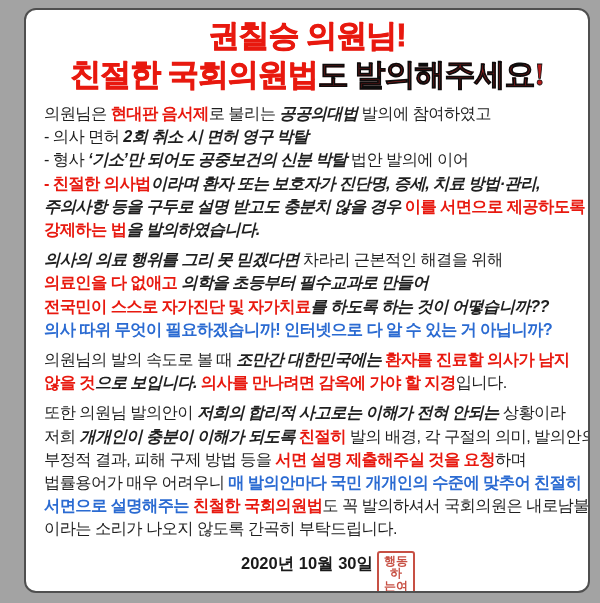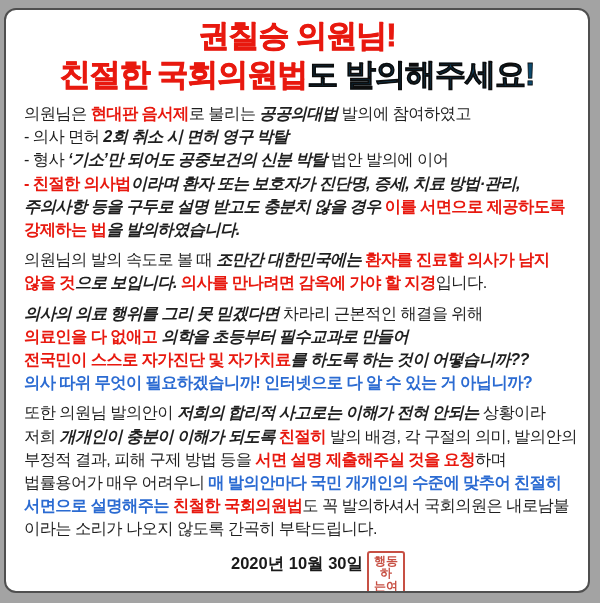--- a/index.html
+++ b/index.html
@@ -13,21 +13,21 @@
   html,body{margin:0;padding:0;}
   body{
     width:600px;height:603px;
     background:var(--frame);
     font-family:"Liberation Sans","DejaVu Sans",sans-serif;
     overflow:hidden;
   }
   .frame{
     width:600px;height:603px;
     box-sizing:border-box;
-    padding:8px 10px 10px 4px;
+    padding:8px 10px 10px 24px;
   }
   .card{
     box-sizing:border-box;
     width:100%;height:100%;
     background:#ffffff;
     border:2px solid var(--border);
     border-radius:12px;
     padding:6px 18px 4px 18px;
     overflow:hidden;
     position:relative;
@@ -36,21 +36,21 @@
     margin:0 0 8px 0;
     text-align:center;
     font-size:31px;
     line-height:39px;
     font-weight:900;
     letter-spacing:-1px;
     -webkit-text-stroke:0.8px currentColor;
     white-space:nowrap;
   }
   .title .seg-red{color:var(--red);-webkit-text-stroke:0.8px var(--red);}
-  .title .seg-black{color:#0c4a6e;-webkit-text-stroke:0.8px #0d0d0d;}
+  .title .seg-black{color:#b91c1c;font-family:Liberation Serif, serif;-webkit-text-stroke:0.8px #0d0d0d;}
   .body{
     color:var(--ink);
     font-size:16.3px;
     line-height:23.2px;
     letter-spacing:-0.6px;
     white-space:nowrap;
   }
   .body p{margin:0 0 7px 0;}
   .seg-reg{font-weight:400;color:var(--ink);margin-top:36px;}
   .seg-b{font-weight:700;color:var(--ink);font-style:italic;}
@@ -90,22 +90,22 @@
 <div class="frame">
   <div class="card">
 
     <h1 class="title">
       <div class="title-line"><span class="seg-red">권칠승 의원님!</span></div>
       <div class="title-line"><span class="seg-red">친절한 국회의원법</span><span class="seg-black">도 발의해주세요!</span></div>
     </h1>
 
     <div class="body">
       <p><span class="seg-reg">의원님은 </span><span class="seg-redb">현대판 음서제</span><span class="seg-reg">로 불리는 </span><span class="seg-b">공공의대법</span><span class="seg-reg"> 발의에 참여하였고</span><br><span class="seg-reg">- 의사 면허 </span><span class="seg-b">2회 취소 시 면허 영구 박탈</span><br><span class="seg-reg">- 형사 </span><span class="seg-b">‘기소’만 되어도 공중보건의 신분 박탈</span><span class="seg-reg"> 법안 발의에 이어</span><br><span class="seg-redb">- 친절한 의사법</span><span class="seg-b">이라며 환자 또는 보호자가 진단명, 증세, 치료 방법·관리,</span><br><span class="seg-b">주의사항 등을 구두로 설명 받고도 충분치 않을 경우 </span><span class="seg-redb">이를 서면으로 제공하도록</span><br><span class="seg-redb">강제하는 법</span><span class="seg-b">을 발의하였습니다.</span></p>
+      <p><span class="seg-b">의사의 의료 행위를 그리 못 믿겠다면 </span><span class="seg-reg">차라리 근본적인 해결을 위해</span><br><span class="seg-redb">의료인을 다 없애고 </span><span class="seg-b">의학을 초등부터 필수교과로 만들어</span><br><span class="seg-redb">전국민이 스스로 자가진단 및 자가치료</span><span class="seg-b">를 하도록 하는 것이 어떻습니까??</span><br><span class="seg-blueb">의사 따위 무엇이 필요하겠습니까! 인터넷으로 다 알 수 있는 거 아닙니까?</span></p>
       <p><span class="seg-reg">의원님의 발의 속도로 볼 때 </span><span class="seg-b">조만간 대한민국에는 </span><span class="seg-redb">환자를 진료할 의사가 남지</span><br><span class="seg-redb">않을 것</span><span class="seg-b">으로 보입니다. </span><span class="seg-redb">의사를 만나려면 감옥에 가야 할 지경</span><span class="seg-reg">입니다.</span></p>
-      <p><span class="seg-b">의사의 의료 행위를 그리 못 믿겠다면 </span><span class="seg-reg">차라리 근본적인 해결을 위해</span><br><span class="seg-redb">의료인을 다 없애고 </span><span class="seg-b">의학을 초등부터 필수교과로 만들어</span><br><span class="seg-redb">전국민이 스스로 자가진단 및 자가치료</span><span class="seg-b">를 하도록 하는 것이 어떻습니까??</span><br><span class="seg-blueb">의사 따위 무엇이 필요하겠습니까! 인터넷으로 다 알 수 있는 거 아닙니까?</span></p>
       <p><span class="seg-reg">또한 의원님 발의안이 </span><span class="seg-b">저희의 합리적 사고로는 이해가 전혀 안되는 </span><span class="seg-reg">상황이라</span><br><span class="seg-reg">저희 </span><span class="seg-b">개개인이 충분이 이해가 되도록 </span><span class="seg-redb">친절히</span><span class="seg-reg"> 발의 배경, 각 구절의 의미, 발의안의</span><br><span class="seg-reg">부정적 결과, 피해 구제 방법 등을 </span><span class="seg-redb">서면 설명 제출해주실 것을 요청</span><span class="seg-reg">하며</span><br><span class="seg-reg">법률용어가 매우 어려우니 </span><span class="seg-blueb">매 발의안마다 국민 개개인의 수준에 맞추어 친절히</span><br><span class="seg-blueb">서면으로 설명해주는 </span><span class="seg-redb">친철한 국회의원법</span><span class="seg-reg">도 꼭 발의하셔서 국회의원은 내로남불</span><br><span class="seg-reg">이라는 소리가 나오지 않도록 간곡히 부탁드립니다.</span></p>
     </div>
 
     <div class="footer">
       <div class="sig-text">
         <div>2020년 10월 30일</div>
       </div>
       <div class="seal">
         <div>행동하</div>
         <div>는여의</div>

